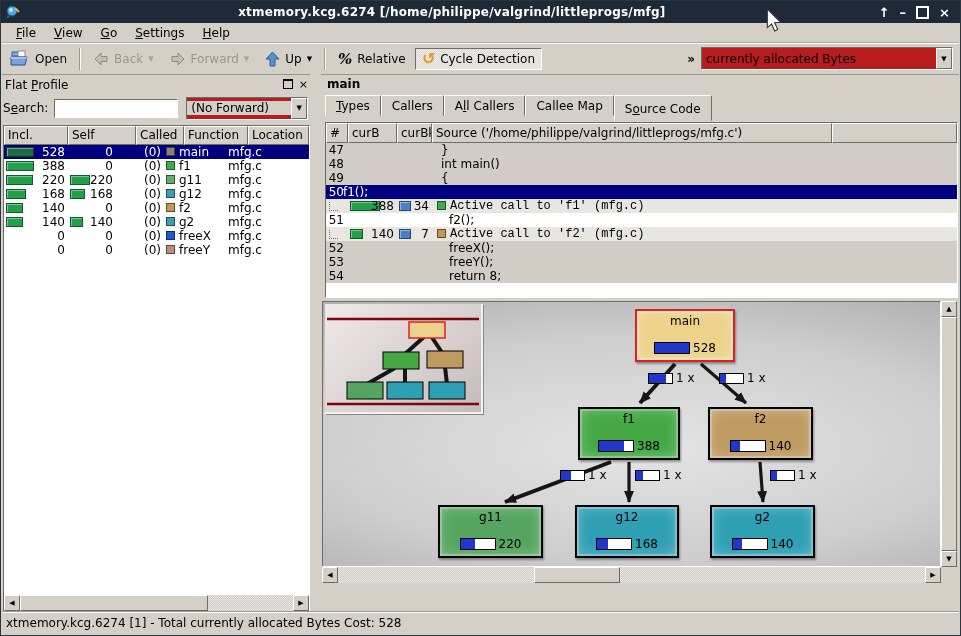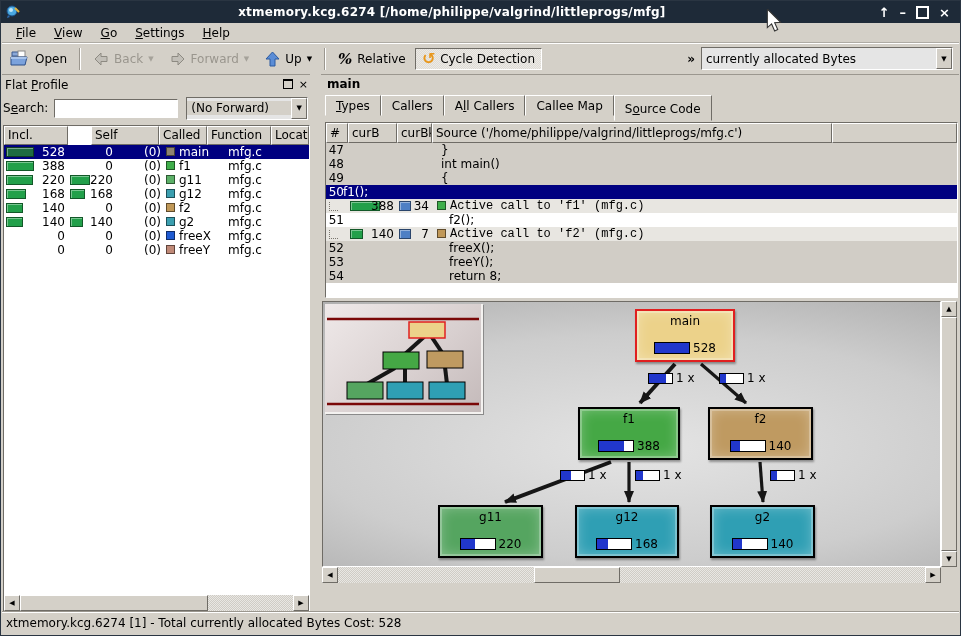--- a/index.html
+++ b/index.html
@@ -16,21 +16,21 @@
   .menubar{position:absolute;left:1px;top:22px;right:1px;height:19px;background:#d4d0c8;display:flex;align-items:center;gap:2px;padding-left:6px;border-bottom:1px solid #aeaba4;}
   .menuitem{padding:1px 8px;}
   .toolbar{position:absolute;left:1px;top:42px;right:1px;height:31px;background:#d4d0c8;display:flex;align-items:center;border-bottom:1px solid #9b978f;box-shadow:inset 0 1px 0 #fff;}
   .tb-btn{display:flex;align-items:center;gap:5px;padding:3px 6px;margin:0 1px;border:1px solid transparent;}
   .tb-btn.disabled{color:#9a968e;}
   .tb-sep{width:1px;height:22px;background:#9b978f;border-right:1px solid #fff;margin:0 4px;}
   .dd-arrow{font-size:7px;line-height:8px;}
   .dd-arrow.dis{color:#a5a29a;}
   .pressed{border:1px solid;border-color:#6f6c66 #fff #fff #6f6c66;background-image:linear-gradient(45deg,#eceae6 25%,transparent 25%,transparent 75%,#eceae6 75%),linear-gradient(45deg,#eceae6 25%,transparent 25%,transparent 75%,#eceae6 75%);background-size:2px 2px;background-position:0 0,1px 1px;background-color:#dedbd5;}
   .overflow-chip{margin-left:auto;font-weight:bold;padding:0 6px;}
-  .combo{display:flex;align-items:center;height:21px;border:1px solid;border-color:#6f6c66 #fff #fff #6f6c66;background:#e5e5e5;}
+  .combo{display:flex;align-items:center;height:21px;border:1px solid;border-color:#6f6c66 #fff #fff #6f6c66;background:#b91c1c;}
   .combo .cval{flex:1;padding:0 4px;white-space:nowrap;overflow:hidden;}
   .combo .cbtn{width:16px;height:100%;background:#d4d0c8;border:1px solid;border-color:#fff #6f6c66 #6f6c66 #fff;display:flex;align-items:center;justify-content:center;font-size:7px;box-sizing:border-box;}
   .pct{font-size:15px;font-weight:bold;font-style:italic;font-family:"DejaVu Serif","Liberation Serif",serif;}
   .cyc{color:#e8971c;font-size:16px;font-weight:bold;line-height:14px;transform:scaleX(-1);display:inline-block;}
   
   .dock{position:absolute;left:2px;top:75px;width:307px;height:536px;}
   .dock-head{height:17px;display:flex;align-items:center;padding:0 2px;}
   .dock-head .dtitle{flex:1;}
   .dock-ico{margin-left:6px;font-size:11px;line-height:11px;}
   .float-ico{width:8px;height:7px;border:1px solid #000;border-top-width:2px;display:inline-block;}
@@ -191,21 +191,21 @@
       <span>S<u>e</u>arch:</span>
       <input class="search-input" value="" style="">
       <span class="combo grp-combo">
         <span class="cval" style="background:#d4d0c8;">(No Forward)</span>
         <span class="cbtn">▼</span>
       </span>
     </div>
     <div class="flatlist">
       <div class="fp-header">
         <span class="hcell" style="width:64px;">Incl.</span>
-        <span class="hcell" style="width:68px;margin-left:23px;">Self</span>
+        <span class="hcell" style="width:68px;">Self</span>
         <span class="hcell" style="width:48px;">Called</span>
         <span class="hcell" style="width:64px;">Function</span>
         <span class="hcell" style="flex:1;">Location</span>
       </div>
 
       <div class="fp-row selected">
         <span class="cell c-incl">
             <span class="hbar" style="max-width: 28px; width: 100%; background: rgb(30, 107, 65);"></span>
             <span class="num">528</span>
           </span>

